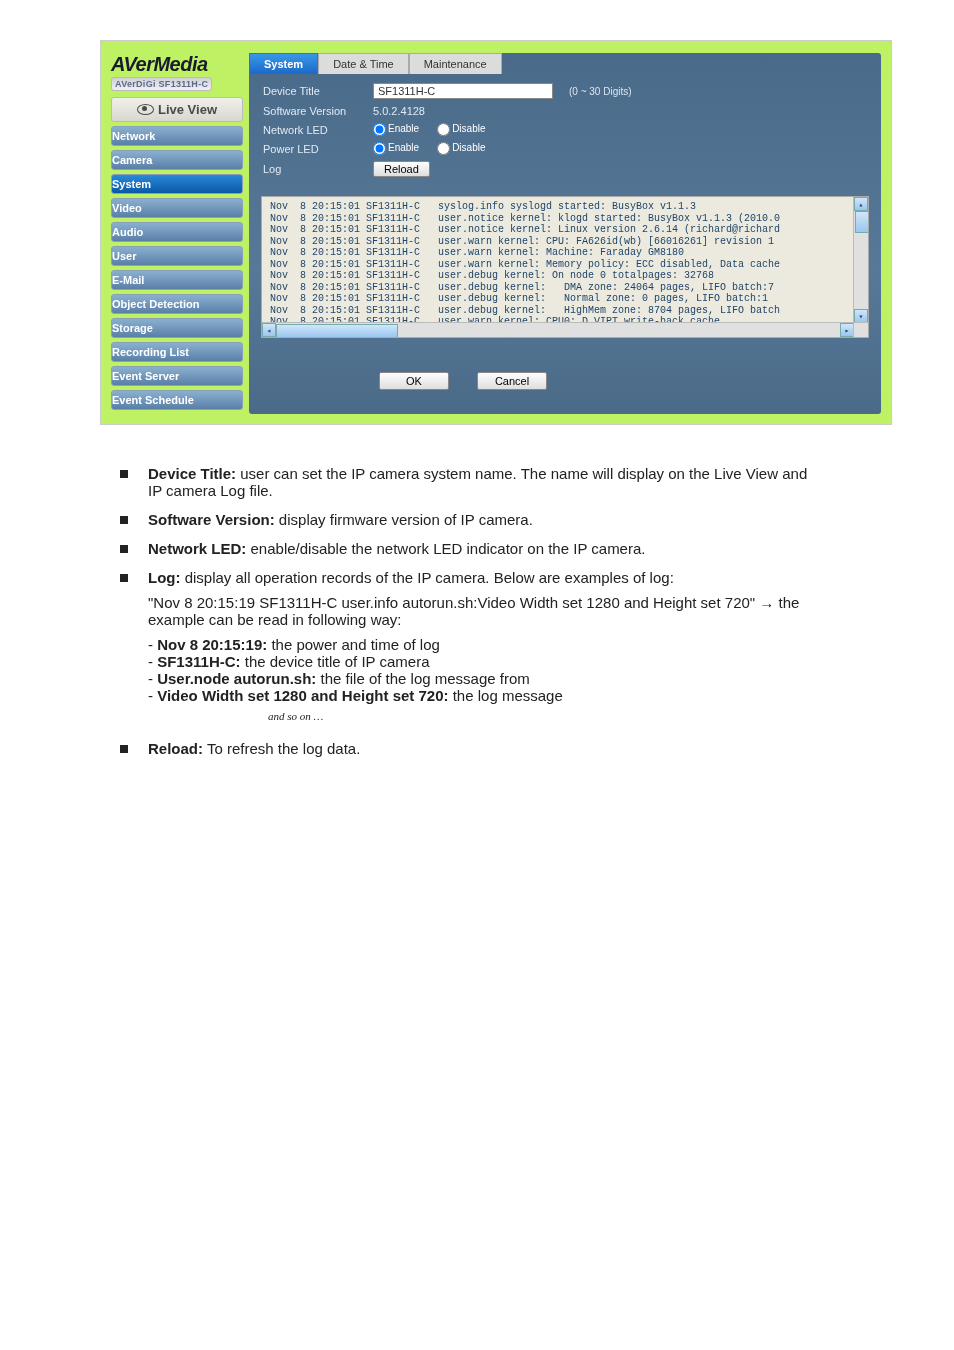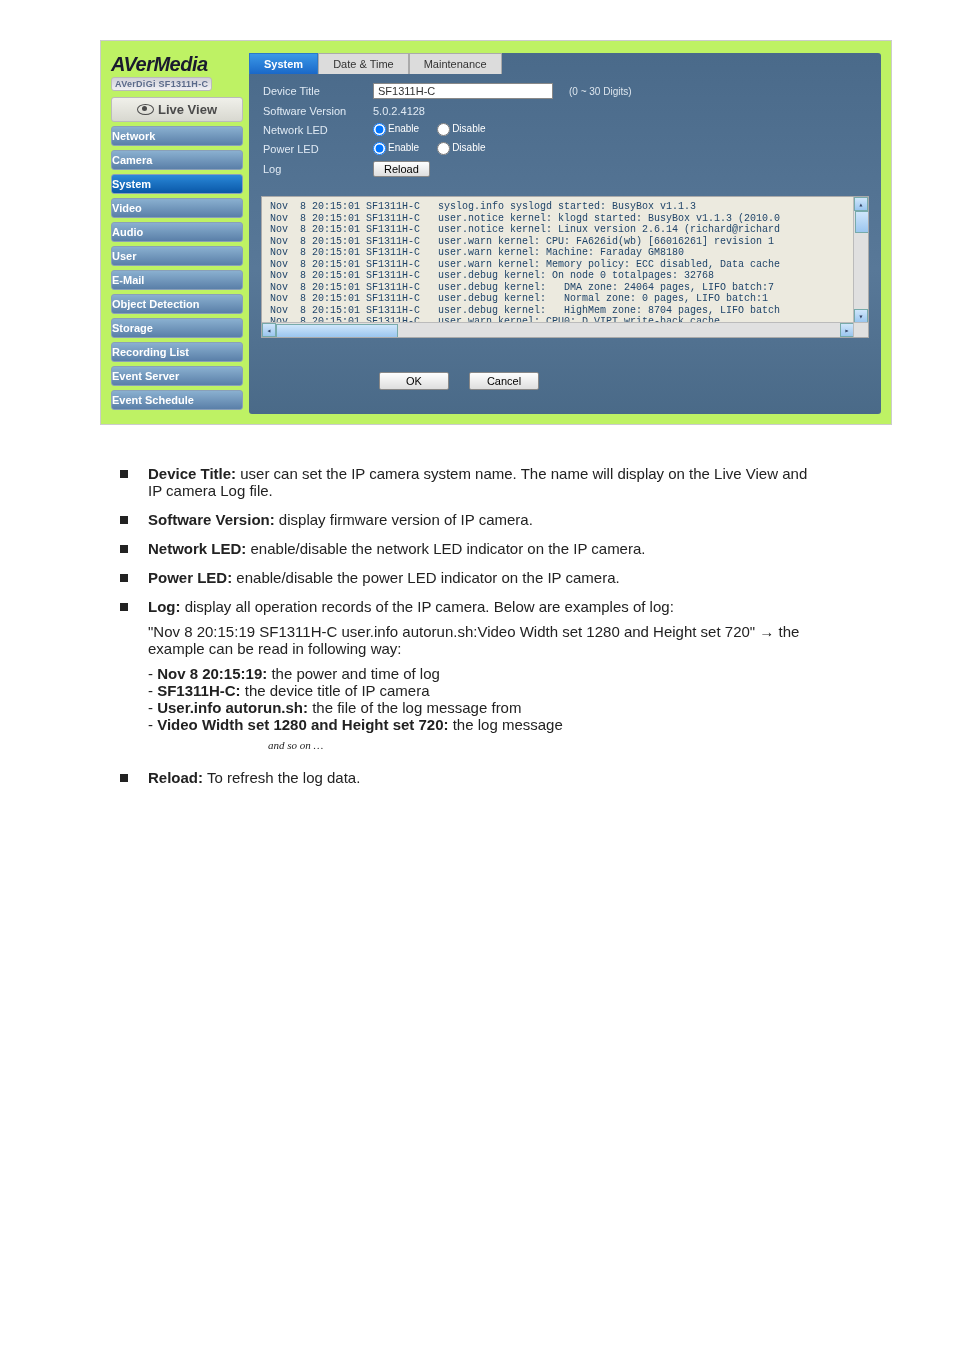--- a/index.html
+++ b/index.html
@@ -163,21 +163,21 @@
     overflow:hidden;
   }
   .vscroll{position:absolute;right:0;top:0;width:14px;height:126px;background:#e0e0e0;border-left:1px solid #bbb;}
   .vthumb{position:absolute;left:1px;top:14px;width:12px;height:20px;background:linear-gradient(#cfe6fb,#9bc6ef);border:1px solid #7aa;}
   .varrow{position:absolute;left:0;width:14px;height:14px;background:linear-gradient(#cfe6fb,#9bc6ef);border:1px solid #7aa;display:flex;align-items:center;justify-content:center;font-size:8px;color:#346;box-sizing:border-box;}
   .hscroll{position:absolute;left:0;right:14px;bottom:0;height:14px;background:#e0e0e0;border-top:1px solid #bbb;}
   .hthumb{position:absolute;top:1px;left:14px;width:120px;height:12px;background:linear-gradient(#cfe6fb,#9bc6ef);border:1px solid #7aa;}
   .harrow{position:absolute;top:0;width:14px;height:14px;background:linear-gradient(#cfe6fb,#9bc6ef);border:1px solid #7aa;display:flex;align-items:center;justify-content:center;font-size:8px;color:#346;box-sizing:border-box;}
   .corner{position:absolute;right:0;bottom:0;width:14px;height:14px;background:#e0e0e0;border-left:1px solid #bbb;border-top:1px solid #bbb;}
   .footer-btns{
-    display:flex;gap:20px;padding:30px 0 6px 130px;
+    display:flex;gap:28px;padding:30px 0 6px 130px;
   }
   .footer-btns .fbtn{
     width:68px;padding:2px 0;text-align:center;font-size:11px;background:linear-gradient(#fefefe,#dedede);border:1px solid #888;border-radius:2px;cursor:pointer;
   }
   .doc-text {
     margin:0 40px 16px 20px;
     font-size:15px;
     color:#222;
   }
   .bullet-row{display:flex;margin:12px 0;}
@@ -300,29 +300,25 @@
     <div class="bullet-row">
         <div class="sq"></div>
         <div class="bline"><span class="b-strong">Software Version:</span><span> display firmware version of IP camera.</span></div>
       </div>
     <div class="bullet-row">
         <div class="sq"></div>
         <div class="bline"><span class="b-strong">Network LED:</span><span> enable/disable the network LED indicator on the IP camera.</span></div>
       </div>
     <div class="bullet-row">
         <div class="sq"></div>
-        <div class="bline"><span class="b-strong">Power LED:</span><span> enable/disable the power LED indicator on the IP camera.</span></div>
-      </div>
-    <div class="bullet-row">
-        <div class="sq"></div>
         <div class="bline"><span class="b-strong">Log:</span><span> display all operation records of the IP camera. Below are examples of log:</span>
       <div style="margin-top:8px">"Nov 8 20:15:19 SF1311H-C user.info autorun.sh:Video Width set 1280 and Height set 720" → the example can be read in following way:</div>
       <div style="margin-top:8px">- <span class="b-strong">Nov 8 20:15:19:</span><span> the power and time of log</span></div>
       <div>- <span class="b-strong">SF1311H-C:</span><span> the device title of IP camera</span></div>
-      <div>- <span class="b-strong">User.info autorun.sh:</span><span> the file of the log message from</span></div>
+      <div>- <span class="b-strong">User.node autorun.sh:</span><span> the file of the log message from</span></div>
       <div>- <span class="b-strong">Video Width set 1280 and Height set 720:</span><span> the log message</span></div>
       <div class="andso">and so on …</div>
     </div>
       </div>
     <div class="bullet-row">
         <div class="sq"></div>
         <div class="bline"><span class="b-strong">Reload:</span><span> To refresh the log data.</span></div>
       </div>
   </div>
 </div>

